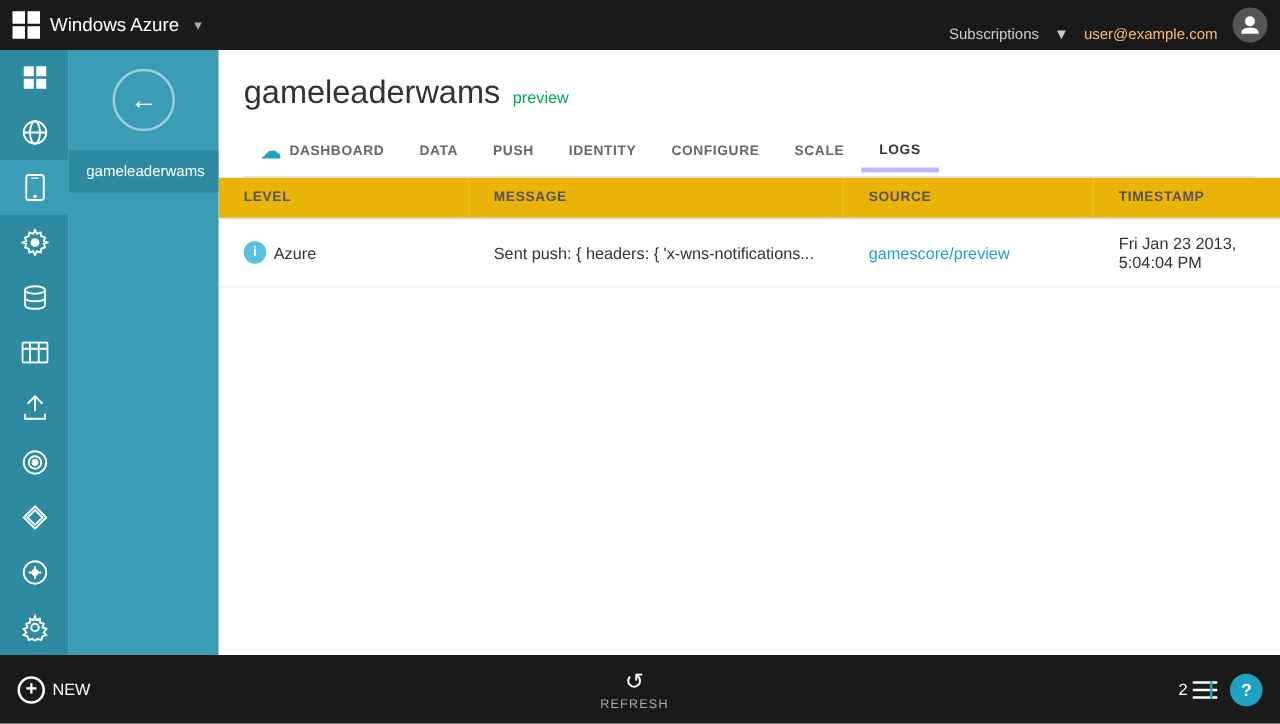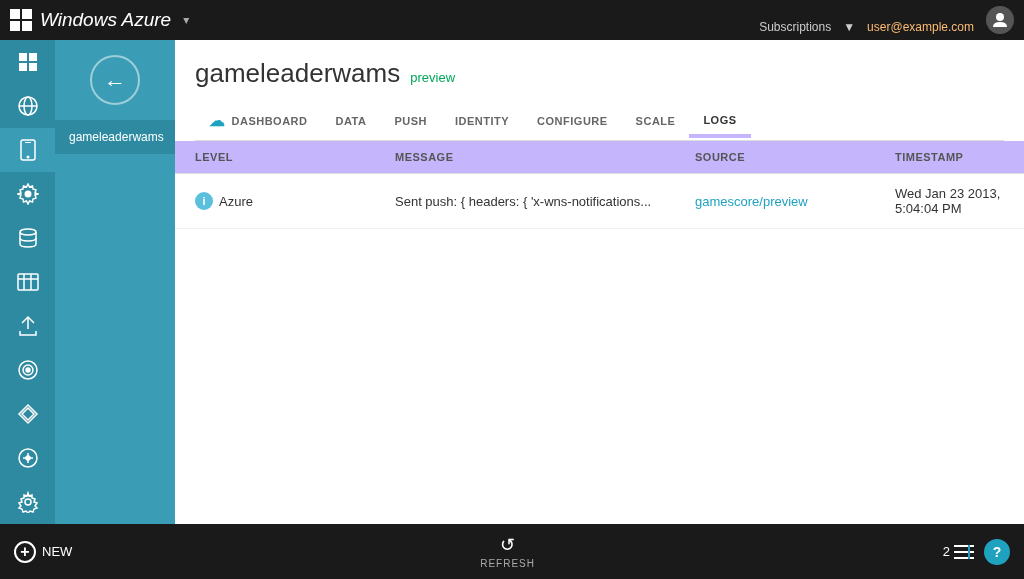--- a/index.html
+++ b/index.html
@@ -14,21 +14,21 @@
       justify-content: space-between;
       padding: 0 10px;
       flex-shrink: 0;
     }
     .top-bar-left { display: flex; align-items: center; gap: 8px; }
     .windows-logo {
       width: 22px; height: 22px;
       display: grid; grid-template-columns: 1fr 1fr; gap: 2px;
     }
     .windows-logo span { background: white; display: block; }
-    .top-bar-title { color: white; font-size: 19px; font-weight: 400; font-style: italic; }
+    .top-bar-title { color: white; font-size: 15px; font-weight: 400; }
     .top-bar-chevron { color: #aaa; font-size: 12px; margin-left: 4px; cursor: pointer; }
     .top-bar-right { display: flex; align-items: flex-end; gap: 12px; }
     .top-bar-subscriptions { color: #ccc; font-size: 12px; }
     .top-bar-filter { color: #ccc; font-size: 12px; }
     .top-bar-user { color: #fdba74; font-size: 12px; }
     .top-bar-avatar {
       width: 28px; height: 28px; border-radius: 50%;
       background: #555; display: flex; align-items: center; justify-content: center;
     }
 
@@ -115,21 +115,21 @@
     .tab-with-icon { display: flex; align-items: center; }
 
     
     .table-area { flex: 1; overflow: auto; padding: 0; }
     table { width: 100%; border-collapse: collapse; }
     thead tr { border-bottom: 1px solid #ddd; }
     thead th {
       text-align: left; padding: 10px 20px;
       font-size: 11px; font-weight: 600; color: #555;
       letter-spacing: 0.5px; text-transform: uppercase;
-      background: #c4b5fd;
+      background: #eab308;
     }
     tbody tr { border-bottom: 1px solid #f0f0f0; }
     tbody td { padding: 12px 20px; font-size: 13px; color: #333; vertical-align: middle; }
     .level-cell { display: flex; align-items: center; gap: 6px; }
     .info-icon {
       width: 18px; height: 18px; border-radius: 50%;
       background: #5bc0de;
       display: inline-flex; align-items: center; justify-content: center;
       color: white; font-size: 11px; font-weight: bold; flex-shrink: 0;
     }
@@ -323,21 +323,21 @@
             <td>
               <div class="level-cell">
                 <span class="info-icon">i</span>
                 <span>Azure</span>
               </div>
             </td>
             <td>Sent push: { headers: { 'x-wns-notifications...</td>
             <td>
               <a class="source-link">gamescore/preview</a>
             </td>
-            <td>Wed Jan 23 2013, 5:04:04 PM</td>
+            <td>Fri Jan 23 2013, 5:04:04 PM</td>
           </tr>
         </tbody>
       </table>
     </div>
   </div>
 </div>
 
 <div class="bottom-bar">
   <div class="new-btn">
     <div class="new-plus">+</div>

